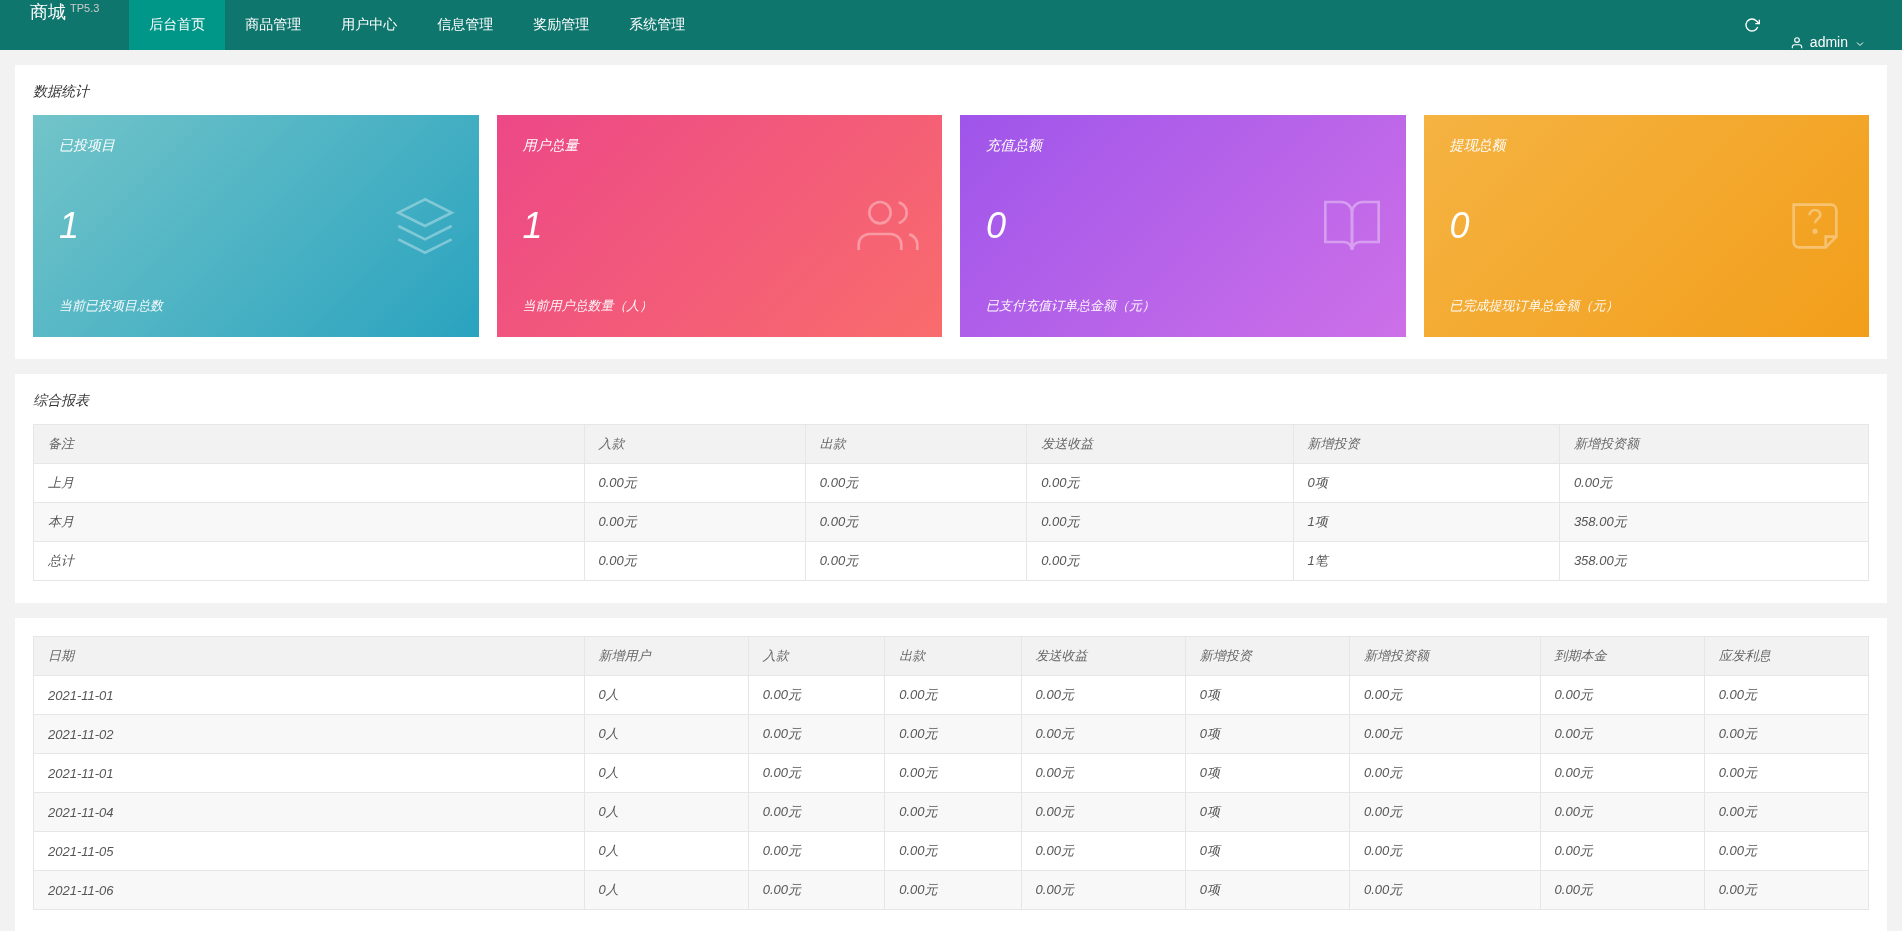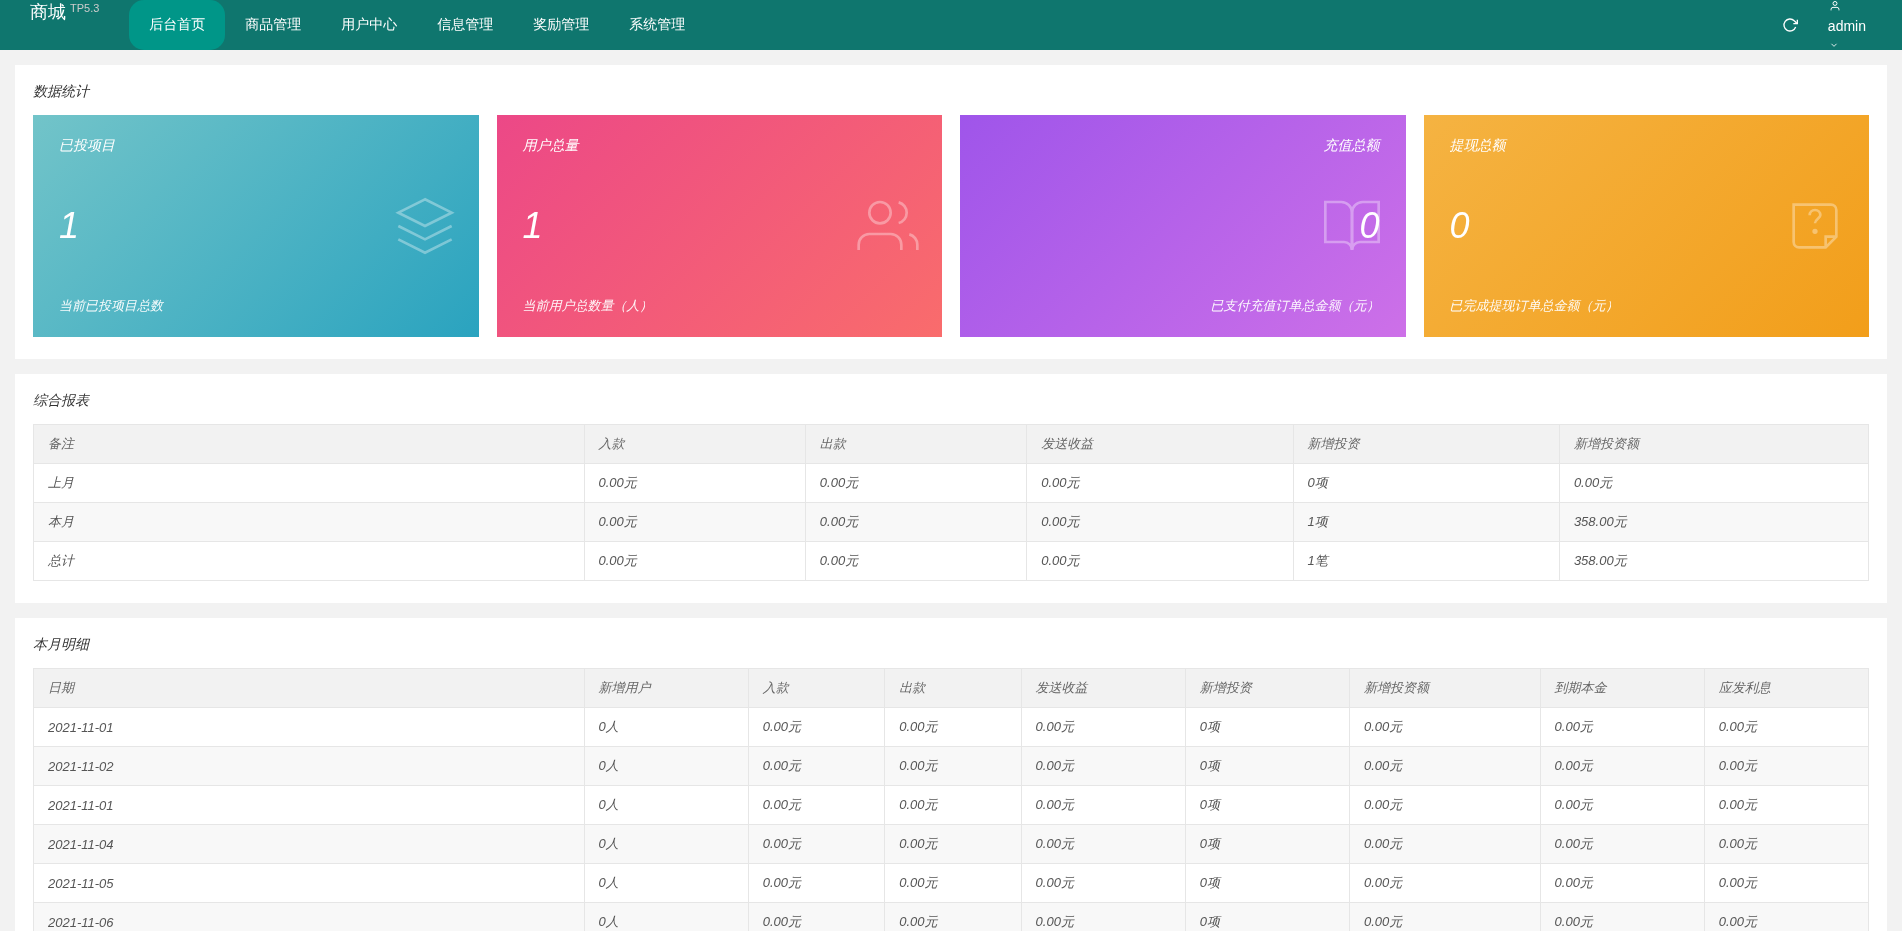--- a/index.html
+++ b/index.html
@@ -3,40 +3,40 @@
 <meta charset="utf-8">
 <style>
   * { margin: 0; padding: 0; box-sizing: border-box; }
   body { font-family: -apple-system, BlinkMacSystemFont, "Segoe UI", "PingFang SC", "Microsoft YaHei", sans-serif; background: #f2f2f2; color: #333; font-size: 14px; }
   
   .topbar { background: #0f766e; height: 50px; display: flex; align-items: center; color: #fff; padding: 0 20px 0 0; }
   .brand { display: flex; align-items: baseline; padding: 0 30px; height: 100%; }
   .brand-name { font-size: 18px; font-weight: 500; color: #fff; }
   .brand-sup { font-size: 11px; color: #ccc; margin-left: 4px; position: relative; top: -6px; }
   .nav { display: flex; height: 100%; }
-  .nav-item { padding: 0 20px; display: flex; align-items: center; color: #fff; cursor: pointer; font-size: 14px; border-radius: 15px; }
+  .nav-item { padding: 0 20px; display: flex; align-items: center; color: #fff; cursor: pointer; font-size: 14px; }
   .nav-item.active { background: #009688; }
   .spacer { flex: 1; }
   .topbar-right { display: flex; align-items: center; height: 100%; }
   .topbar-btn { width: 44px; height: 100%; display: flex; align-items: center; justify-content: center; cursor: pointer; color: #fff; }
-  .user-menu { padding: 0 16px; height: 100%; display: flex; align-items: flex-start; cursor: pointer; color: #fff; gap: 6px; flex-direction: column; }
+  .user-menu { padding: 0 16px; height: 100%; display: flex; align-items: flex-end; cursor: pointer; color: #fff; gap: 6px; }
   
   .body-wrap { padding: 15px; font-style: italic; }
   .panel { background: #fff; margin-bottom: 15px; padding: 18px 18px 22px 18px; }
   .panel-title { font-size: 14px; color: #333; padding-bottom: 14px; }
   
   .cards { display: flex; gap: 18px; }
   .card { flex: 1; color: #fff; padding: 22px 26px; position: relative; min-height: 158px; display: flex; flex-direction: column; justify-content: space-between; }
   .card .label { font-size: 14px; }
   .card .value { font-size: 36px; font-weight: 300; margin: 10px 0; }
   .card .desc { font-size: 13px; opacity: 0.95; }
   .card .icon { position: absolute; right: 22px; top: 50%; transform: translateY(-50%); opacity: 0.35; }
   .card1 { background: linear-gradient(135deg, #72c4c9 0%, #2aa3bf 100%); gap: 40px; }
   .card2 { background: linear-gradient(135deg, #ec4887 0%, #f96c6c 100%); }
-  .card3 { background: linear-gradient(135deg, #9f55ea 0%, #cd70e8 100%); text-align: right; }
+  .card3 { background: linear-gradient(135deg, #9f55ea 0%, #cd70e8 100%); }
   .card4 { background: linear-gradient(135deg, #f5b342 0%, #f29e1a 100%); }
   
   table { width: 100%; border-collapse: collapse; }
   th, td { text-align: left; padding: 10px 14px; font-size: 13px; color: #555; font-weight: normal; border: 1px solid #e6e6e6; }
   th { background: #f2f2f2; color: #666; }
   tbody tr:nth-child(even) td { background: #f8f8f8; }
   
   svg { display: block; }
 </style>
 </head>
@@ -177,21 +177,20 @@
             <td>0.00元</td>
             <td>0.00元</td>
             <td>1笔</td>
             <td>358.00元</td>
           </tr>
         </tbody>
     </table>
   </div>
 
   <div class="panel">
-    <div class="panel-title">本月明细</div>
     <table>
       <colgroup>
           <col style="width:30%">
           <col>
           <col>
           <col>
           <col>
           <col>
           <col>
           <col>

